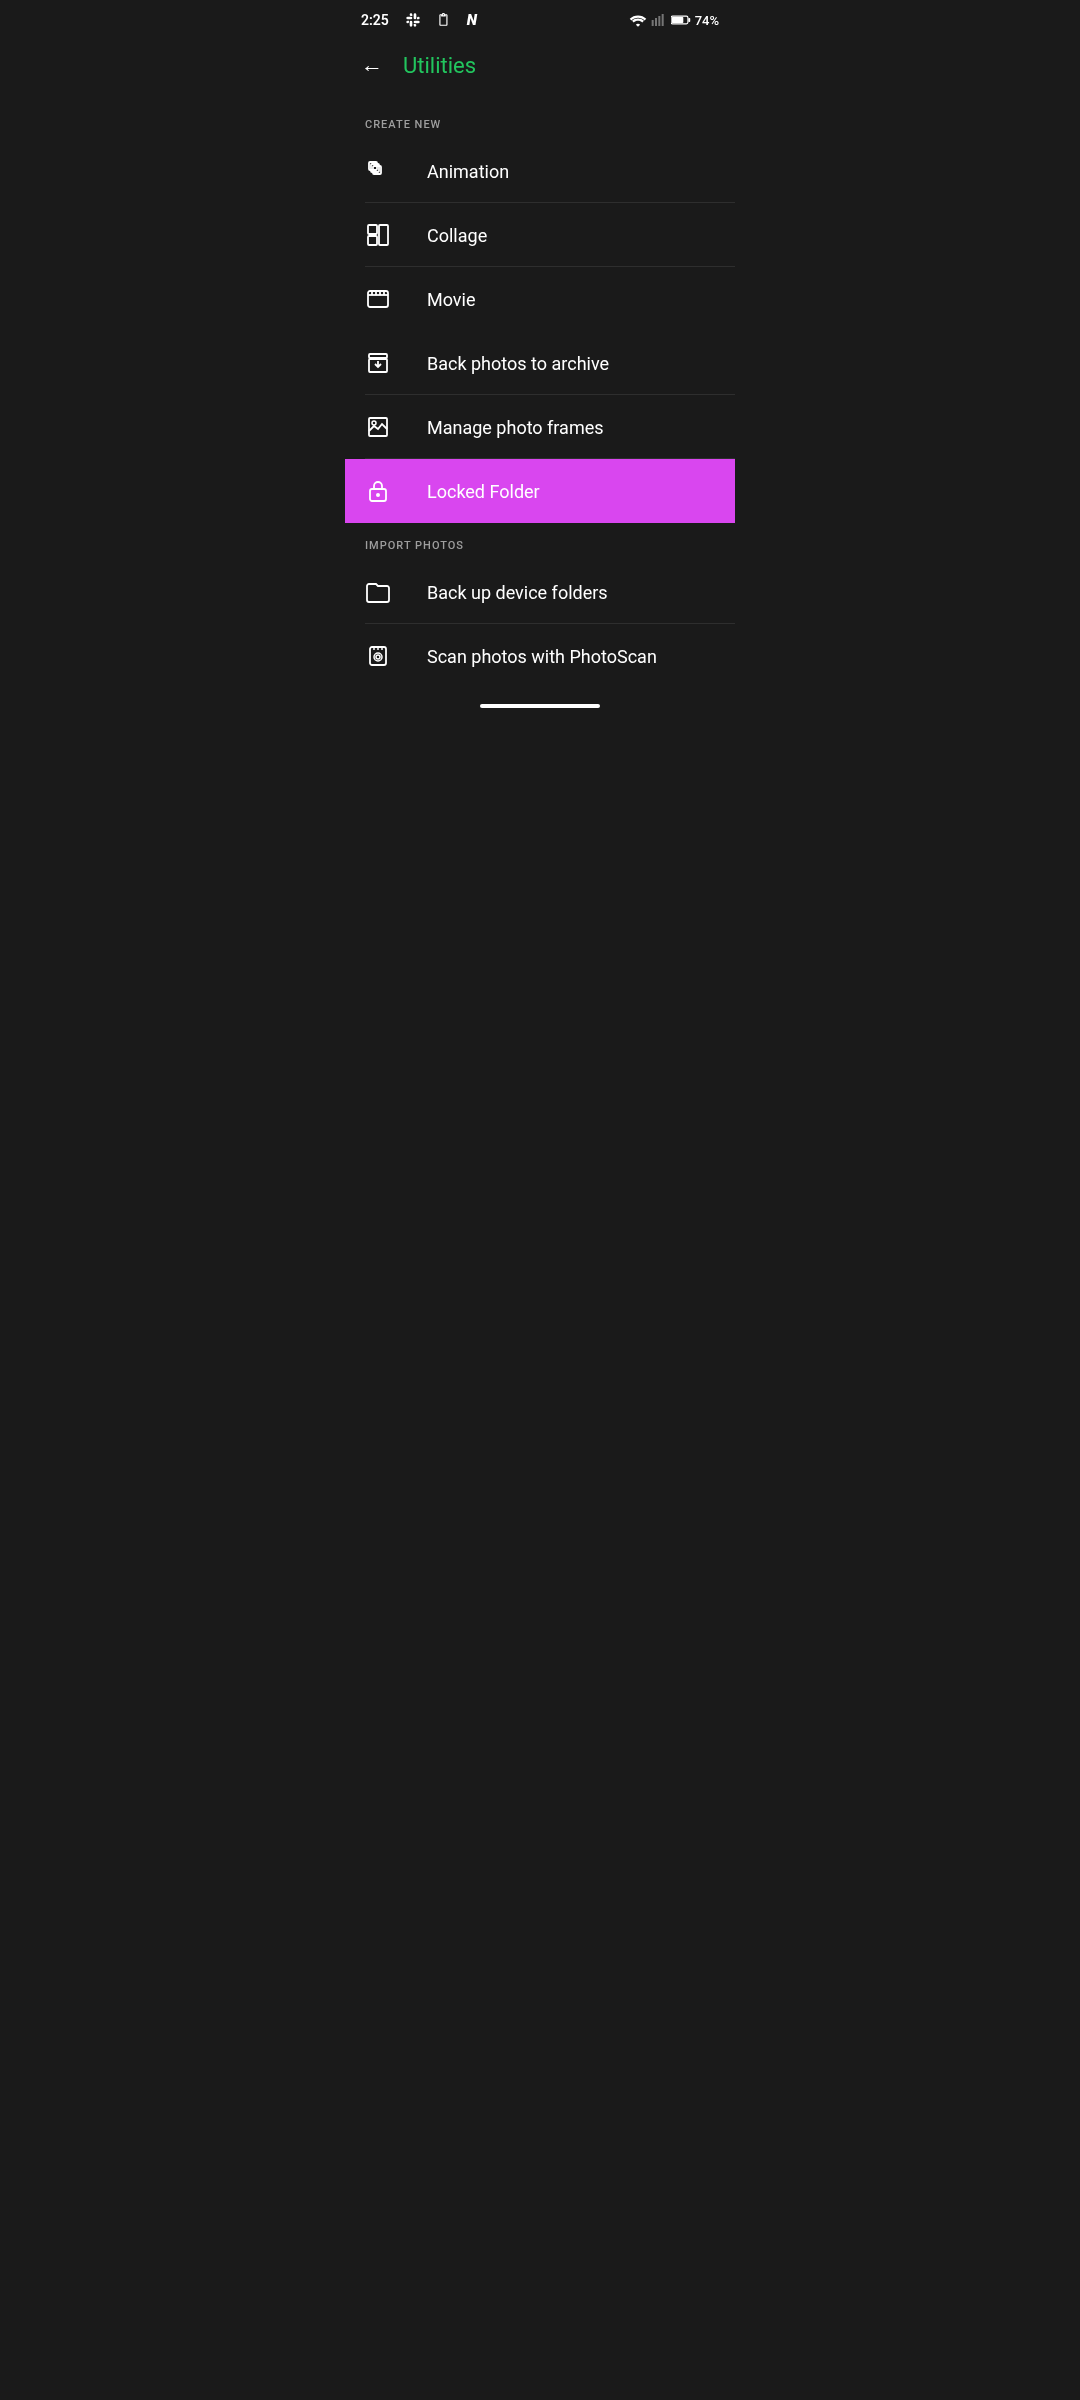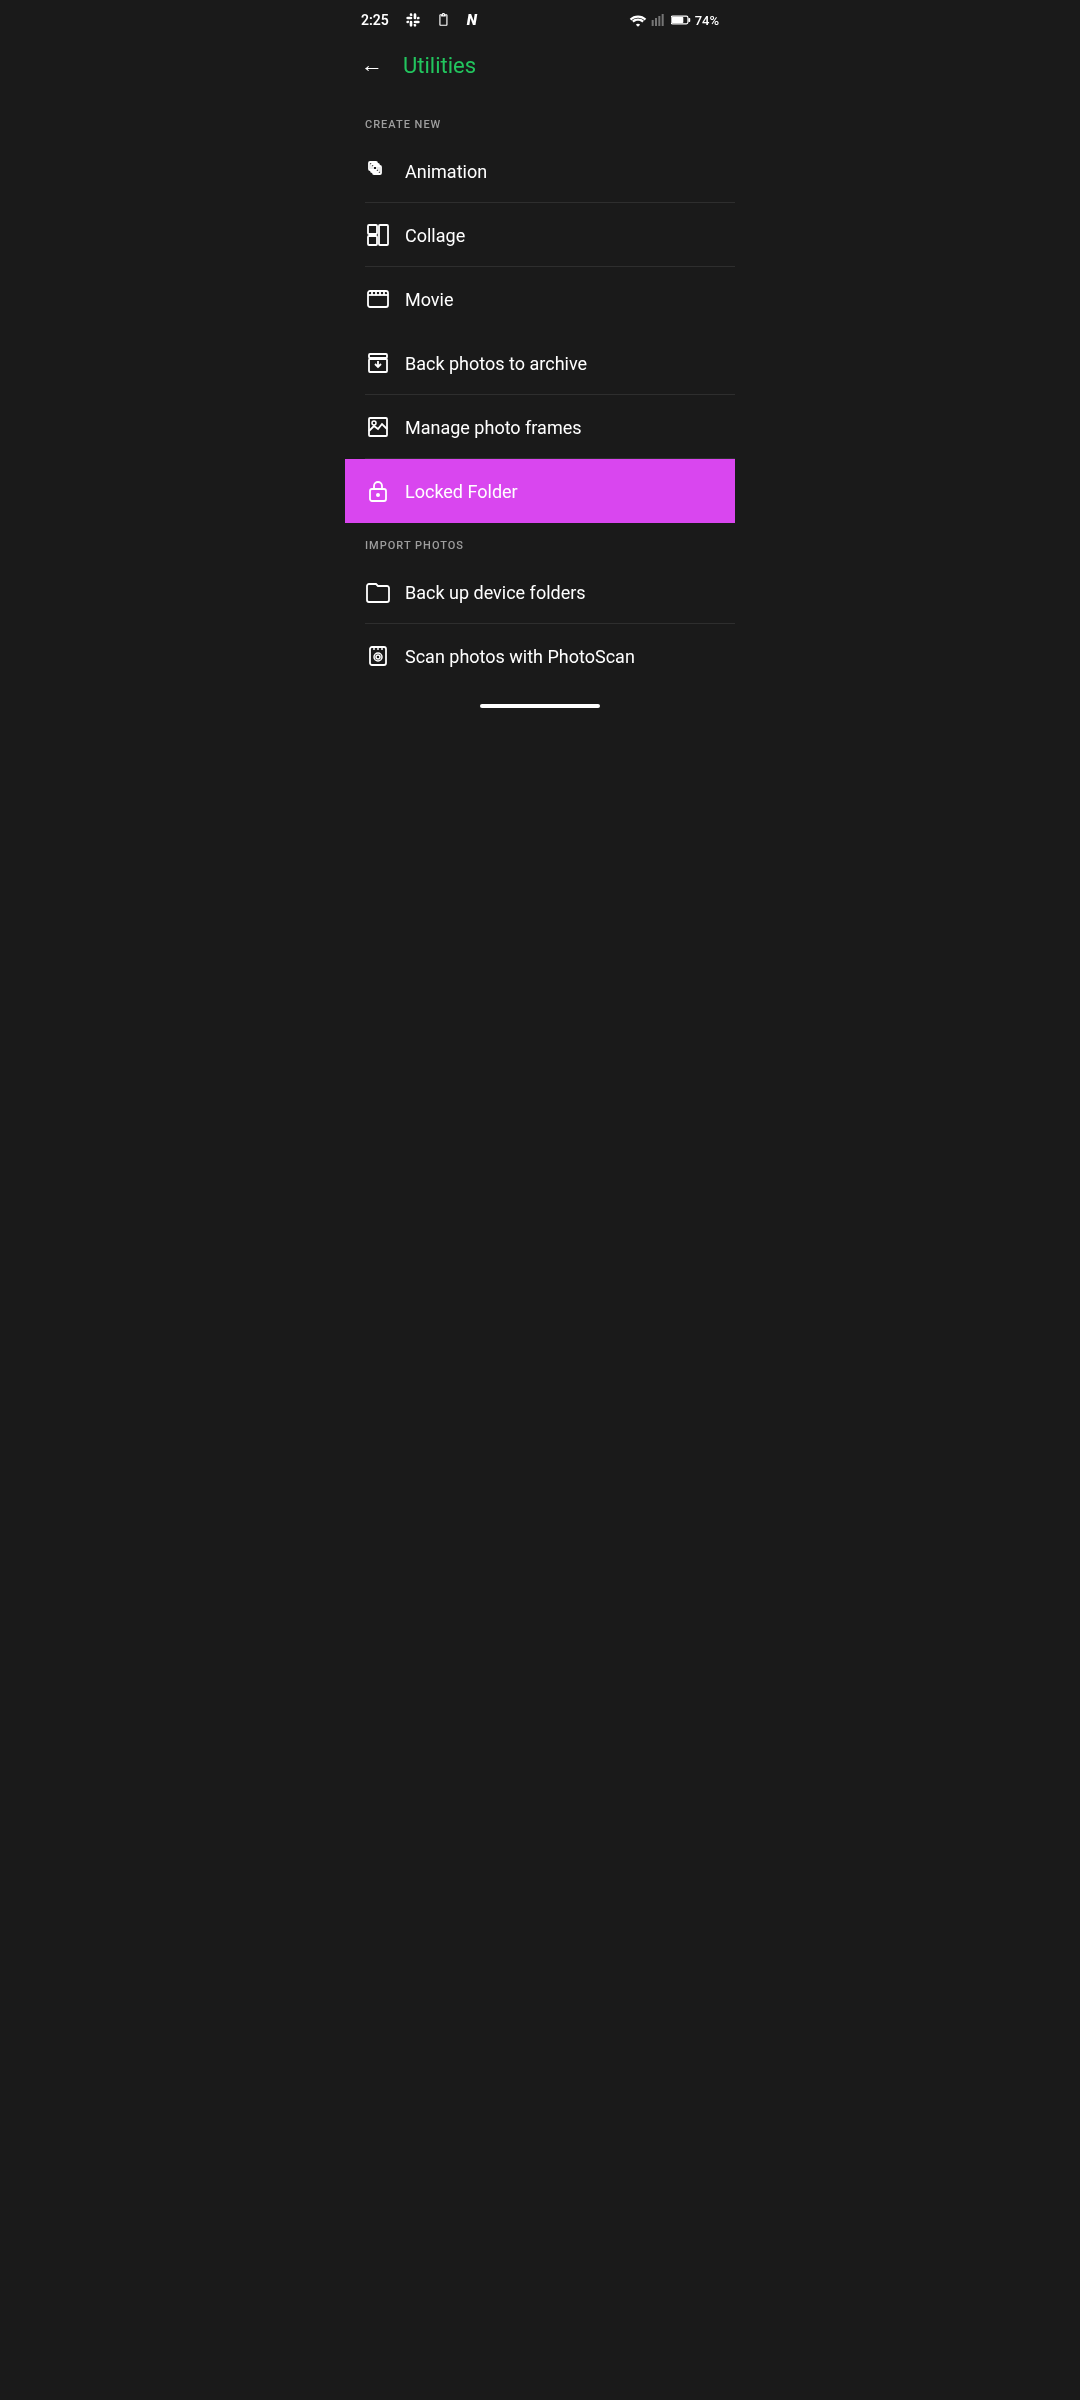--- a/index.html
+++ b/index.html
@@ -64,21 +64,21 @@
       color: #9e9e9e;
       letter-spacing: 1px;
       padding: 8px 20px 8px 20px;
       margin-top: 8px;
     }
 
     .menu-item {
       display: flex;
       align-items: center;
       padding: 18px 20px;
-      gap: 14px;
+      gap: 36px;
       cursor: pointer;
       position: relative;
       min-height: 64px;
     }
 
     .menu-item:not(.no-border)::after {
       content: '';
       position: absolute;
       bottom: 0;
       left: 20px;

